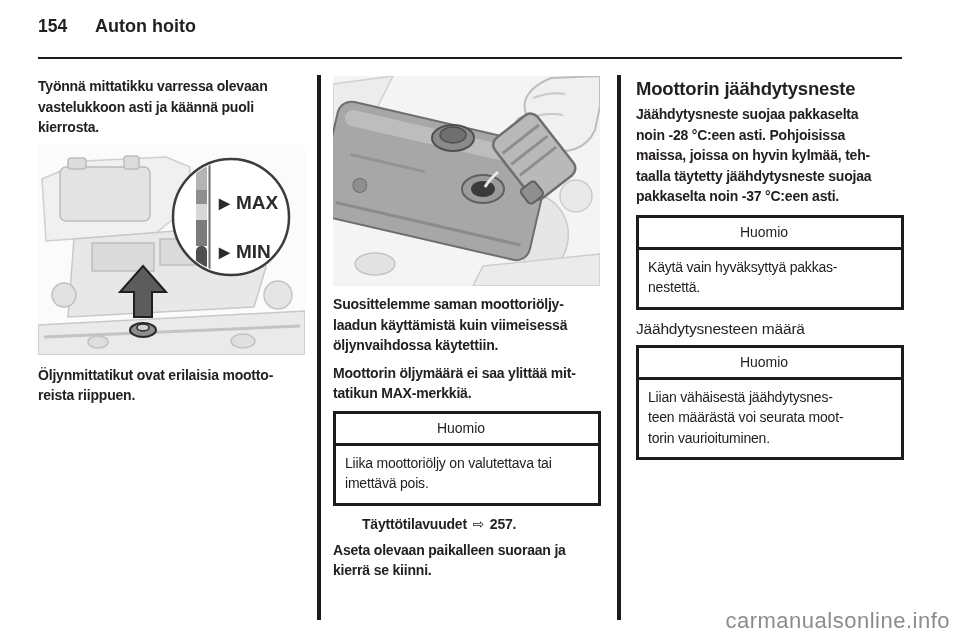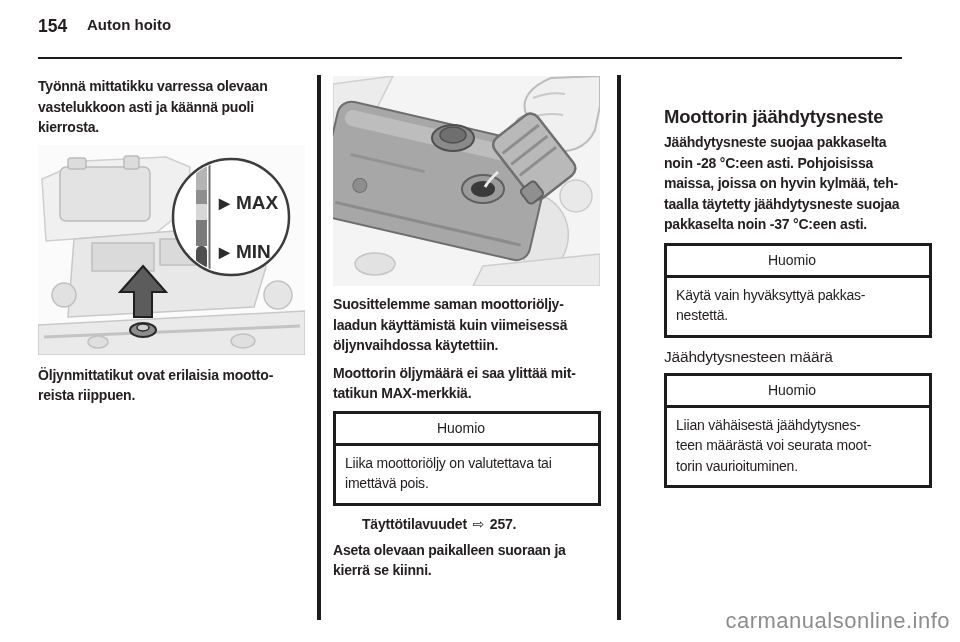--- a/index.html
+++ b/index.html
@@ -2,29 +2,29 @@
 <html><head>
 <meta charset="utf-8">
 <style>
   * { margin:0; padding:0; box-sizing:border-box; }
   html,body { width:960px; height:642px; }
   body {
     position:relative; background:#ffffff; overflow:hidden;
     font-family:"Liberation Sans", sans-serif; color:#231f20;
   }
   .hdr-num   { position:absolute; left:38px;  top:16px; font-size:17.5px; font-weight:700; }
-  .hdr-title { position:absolute; left:87px;  top:16px; font-size:15px; font-weight:700; }
+  .hdr-title { position:absolute; left:95px;  top:16px; font-size:18px; font-weight:700; }
   .hdr-rule  { position:absolute; left:38px;  top:57px; width:864px; height:2px; background:#1c1c1c; }
   .vsep      { position:absolute; top:75px; width:4px; height:545px; background:#1c1c1c; }
   #vsep1 { left:317px; }
   #vsep2 { left:617px; }
   .col  { position:absolute; top:76px; width:268px; }
   #col1 { left:38px;  }
   #col2 { left:333px; }
-  #col3 { left:664px;margin-top:28px; }
+  #col3 { left:636px; }
   .para {
     font-size:14px; line-height:20.5px; font-weight:700;
     letter-spacing:-0.2px; white-space:pre; color:#242021;
   }
   .fig { display:block; width:267px; height:210px; }
   .h1 { font-size:18.5px; font-weight:700; letter-spacing:-0.2px; margin-top:2px; }
   .h2 { font-size:15.5px; font-weight:400; letter-spacing:-0.2px; }
   .caution { border:3px solid #1c1c1c; background:#fff; width:100%; }
   .caution-title {
     text-align:center; font-size:14px; font-weight:400; color:#1e1e1e;

